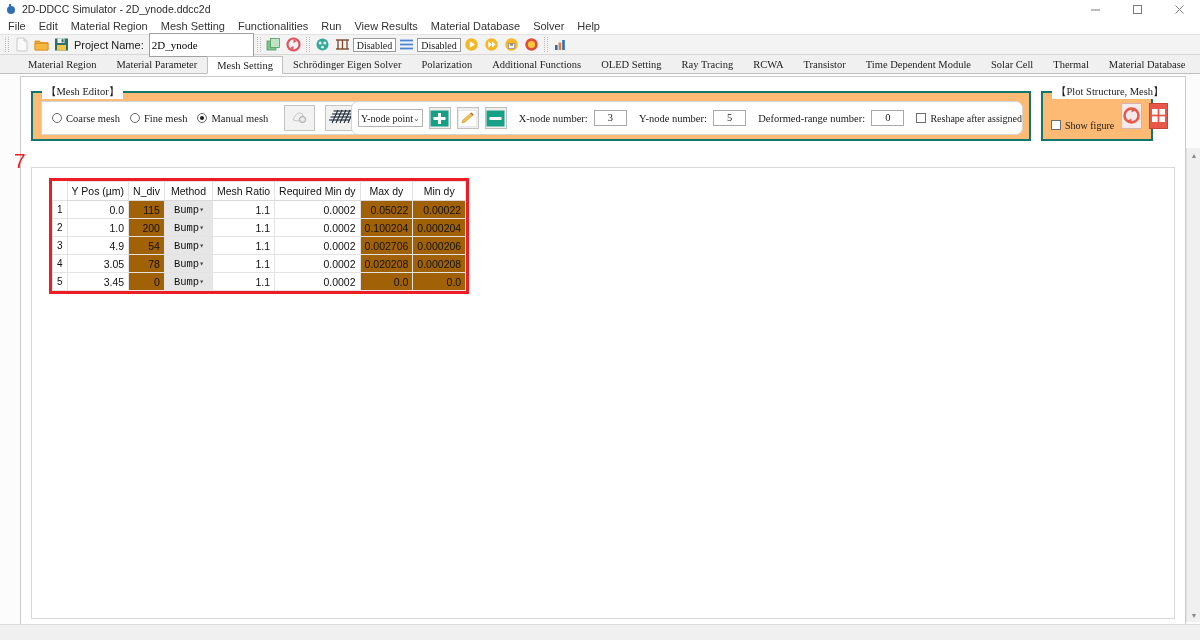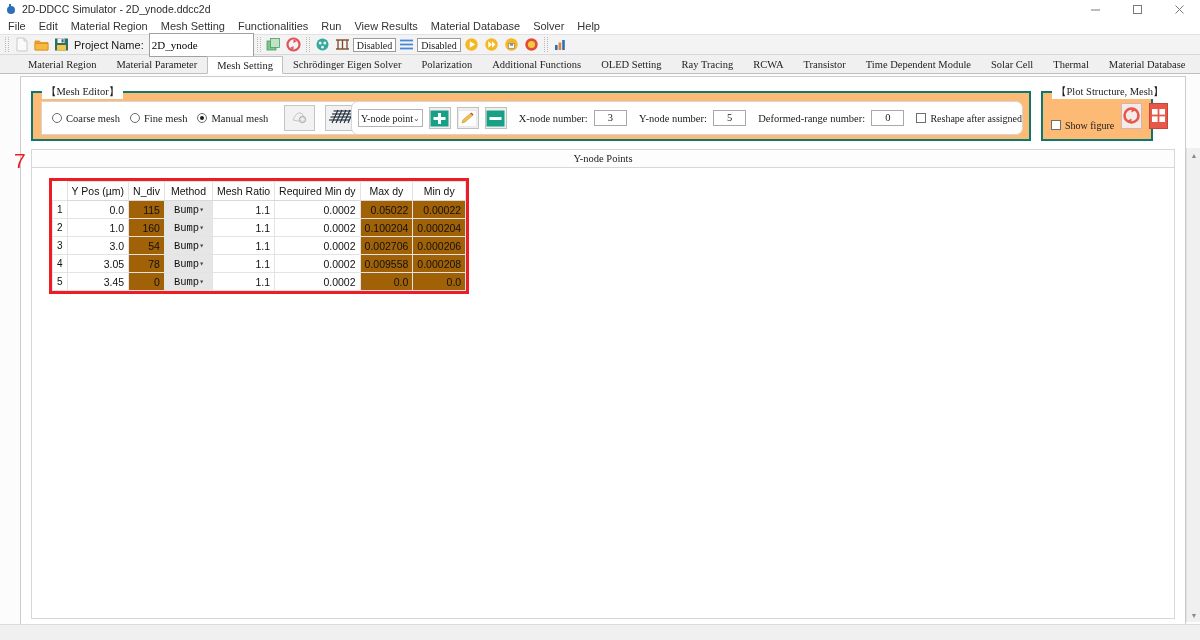--- a/index.html
+++ b/index.html
@@ -518,21 +518,20 @@
                 <rect x="2" y="2" width="5.6" height="5.6" fill="#fff"></rect>
                 <rect x="9.4" y="2" width="5.6" height="5.6" fill="#fff"></rect>
                 <rect x="2" y="9.4" width="5.6" height="5.6" fill="#fff"></rect>
                 <rect x="9.4" y="9.4" width="5.6" height="5.6" fill="#fff"></rect>
               </svg>
           </span>
         </div>
       </div>
     </div>
 
-    <div class="points-header">Y-node Points</div>
 
     <div class="points-body">
       <div class="table-wrap">
         <table class="mesh">
           <thead>
             <tr>
               <th class="rowhead-h"></th>
               <th>Y Pos (µm)</th>
               <th class="green-h">N_div</th>
               <th>Method</th>
@@ -554,35 +553,35 @@
                   </div>
               </td>
               <td class="cell-left">1.1</td>
               <td class="cell-left">0.0002</td>
               <td class="green cell-left">0.05022</td>
               <td class="green cell-left">0.00022</td>
             </tr>
             <tr>
               <td class="rowhead">2</td>
               <td class="cell-left">1.0</td>
-              <td class="green cell-left">160</td>
+              <td class="green cell-left">200</td>
               <td class="method">
                 <div class="mwrap">
                     <span>Bump</span>
                     <span class="arrow">▾</span>
                   </div>
               </td>
               <td class="cell-left">1.1</td>
               <td class="cell-left">0.0002</td>
               <td class="green cell-left">0.100204</td>
               <td class="green cell-left">0.000204</td>
             </tr>
             <tr>
               <td class="rowhead">3</td>
-              <td class="cell-left">3.0</td>
+              <td class="cell-left">4.9</td>
               <td class="green cell-left">54</td>
               <td class="method">
                 <div class="mwrap">
                     <span>Bump</span>
                     <span class="arrow">▾</span>
                   </div>
               </td>
               <td class="cell-left">1.1</td>
               <td class="cell-left">0.0002</td>
               <td class="green cell-left">0.002706</td>
@@ -593,21 +592,21 @@
               <td class="cell-left">3.05</td>
               <td class="green cell-left">78</td>
               <td class="method">
                 <div class="mwrap">
                     <span>Bump</span>
                     <span class="arrow">▾</span>
                   </div>
               </td>
               <td class="cell-left">1.1</td>
               <td class="cell-left">0.0002</td>
-              <td class="green cell-left">0.009558</td>
+              <td class="green cell-left">0.020208</td>
               <td class="green cell-left">0.000208</td>
             </tr>
             <tr>
               <td class="rowhead">5</td>
               <td class="cell-left">3.45</td>
               <td class="green cell-left">0</td>
               <td class="method">
                 <div class="mwrap">
                     <span>Bump</span>
                     <span class="arrow">▾</span>

